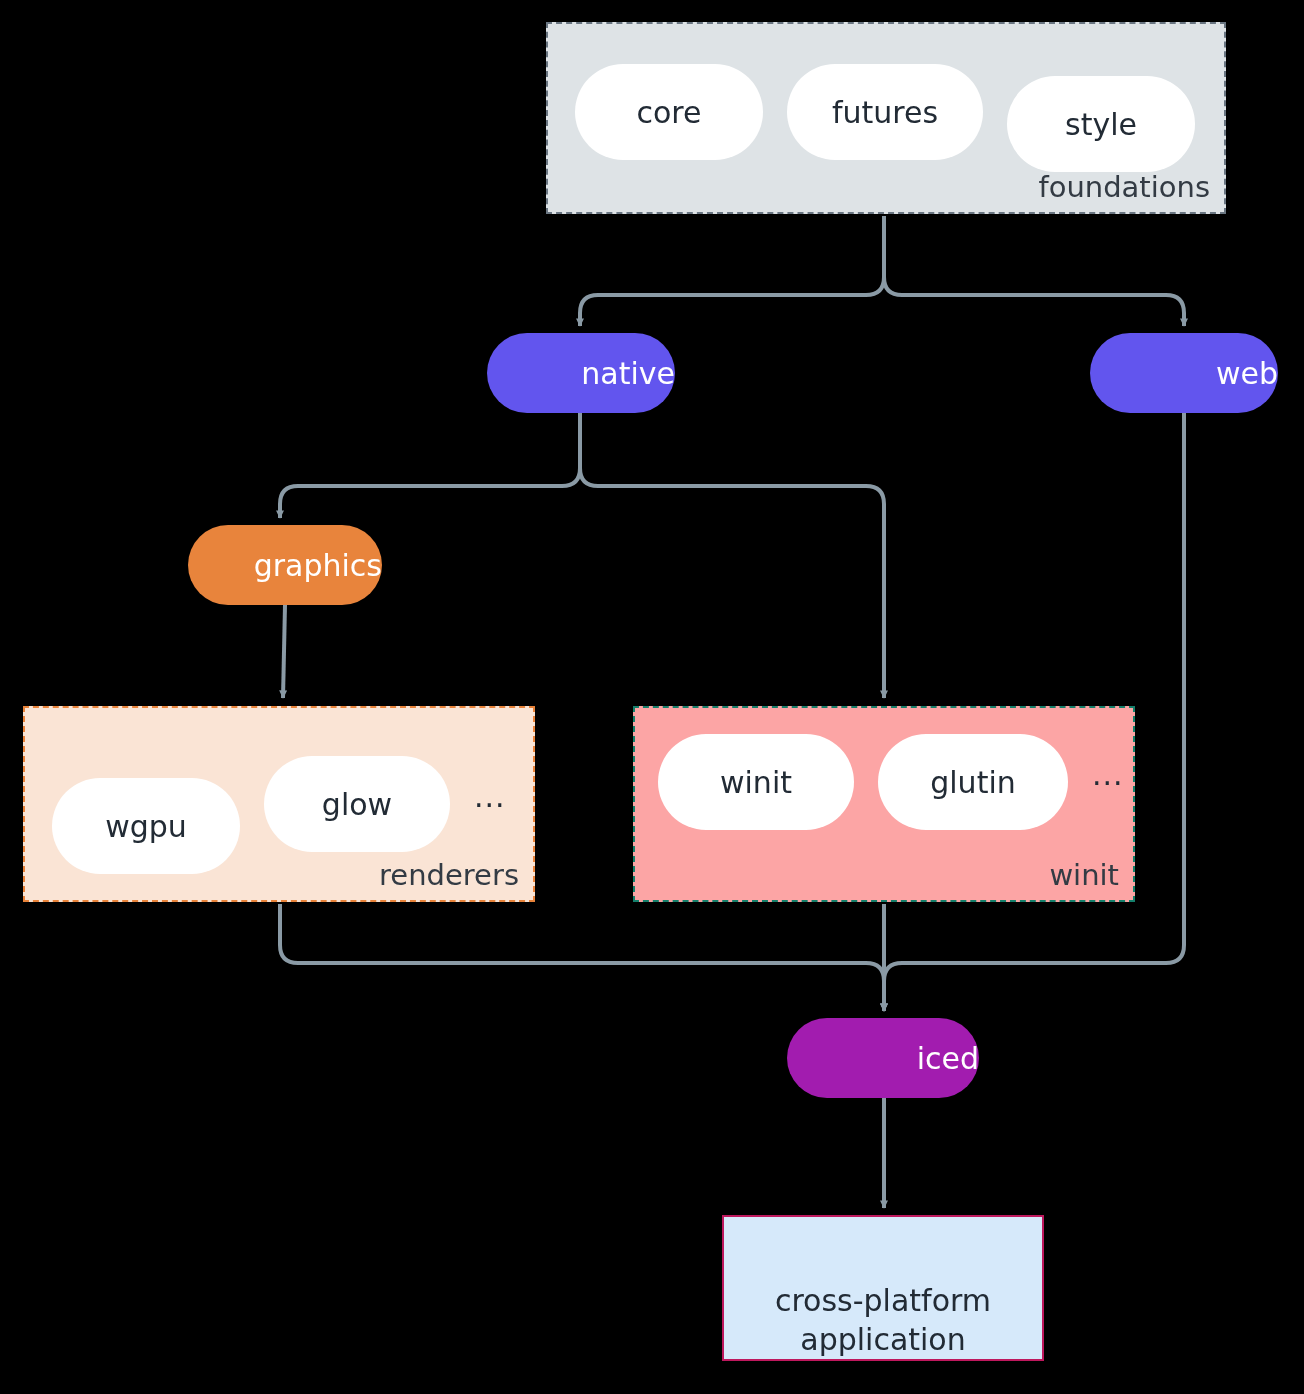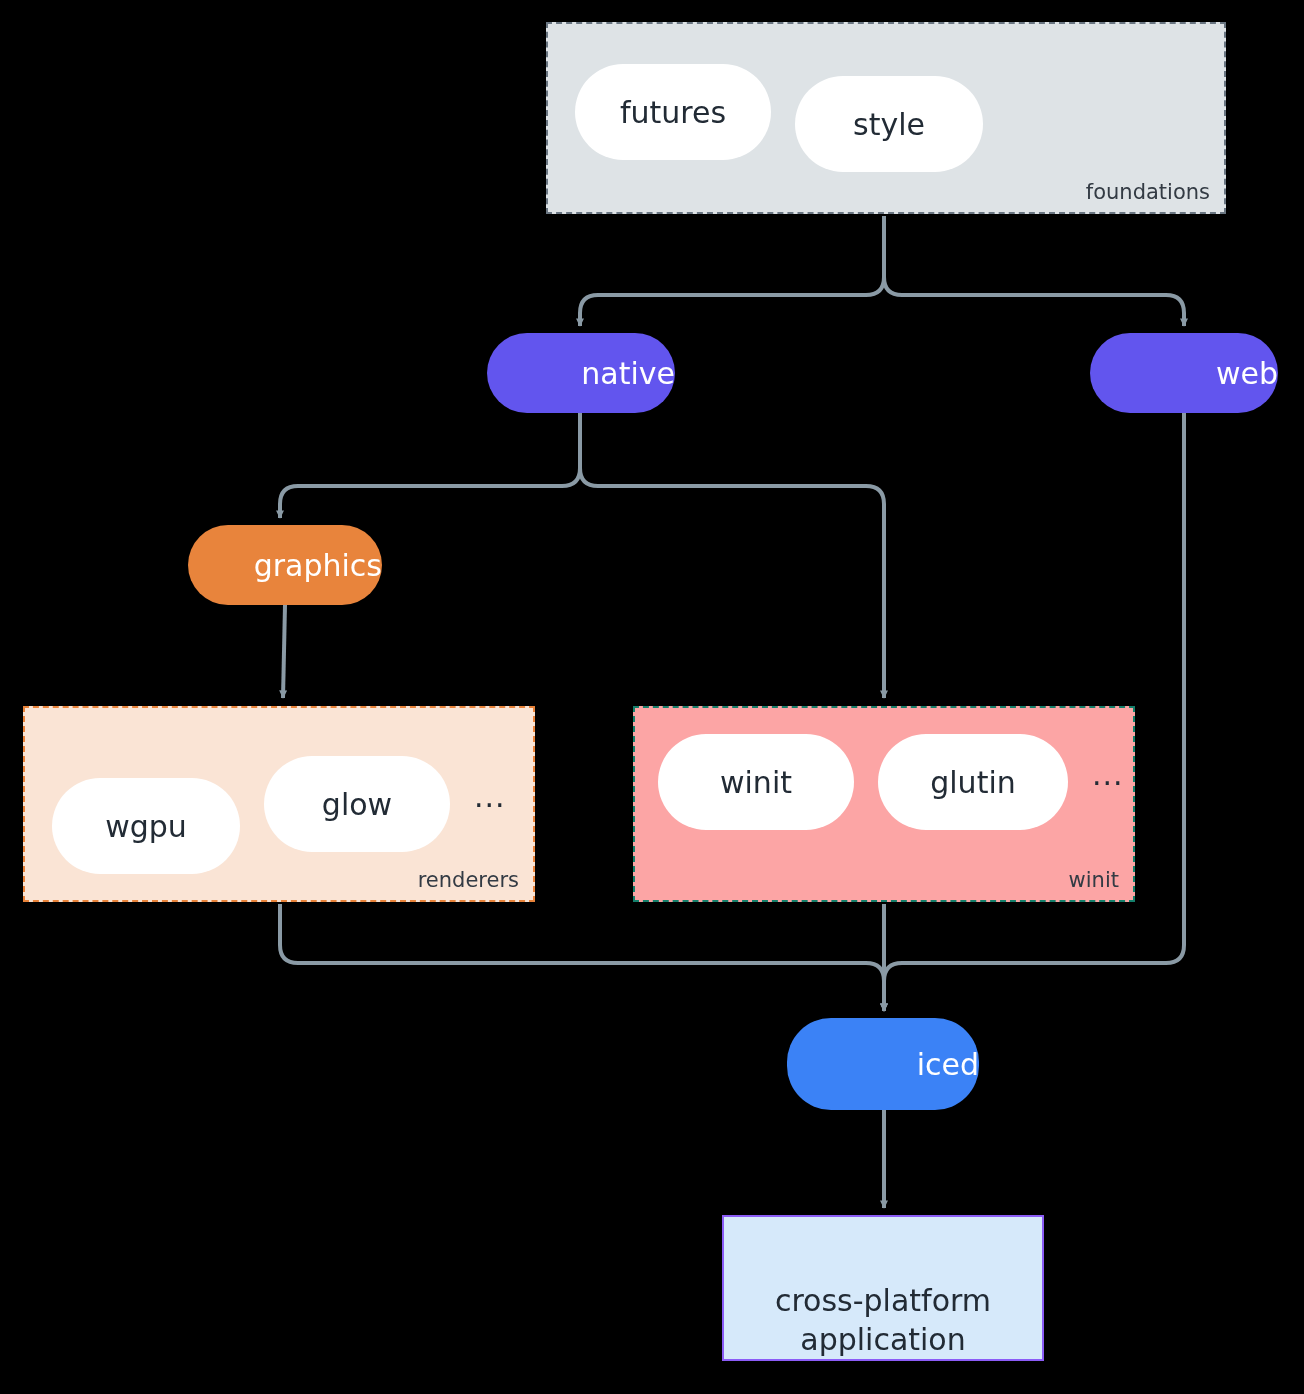--- a/index.html
+++ b/index.html
@@ -26,21 +26,21 @@
 
   
   .cluster {
     position: absolute;
     box-sizing: border-box;
   }
   .cluster-label {
     position: absolute;
     right: 14px;
     bottom: 8px;
-    font-size: 21px;
+    font-size: 29px;
     color: #333B44;
     white-space: nowrap;
   }
   .cluster-items {
     position: absolute;
     left: 0; top: 0;
     display: flex;
     align-items: center;
     gap: 24px;
   }
@@ -135,28 +135,28 @@
     width: 188px; height: 80px;
     background: #6255EE;
   }
   #node-graphics {
     left: 188px; top: 525px;
     width: 194px; height: 80px;
     background: #E8843C;
   }
   #node-iced {
     left: 787px; top: 1018px;
-    width: 192px; height: 92px;
-    background: #3b82f6;
+    width: 192px; height: 80px;
+    background: #a21caf;
   }
   #node-application {
     left: 722px; top: 1215px;
     width: 322px; height: 146px;
     background: #D6E9FA;
-    border: 2px solid #8b5cf6;
+    border: 2px solid #be185d;
     color: #222B35;
     flex-direction: column;
     line-height: 1.30;
     text-align: center;
   }
 </style>
 </head>
 <body>
 
 <div id="stage">
@@ -182,20 +182,23 @@
       <path d="M884,904 L884,1011" marker-end="url(#arrow)"></path>
 
       <path d="M1184,413 L1184,945 Q1184,963 1166,963 L902,963 Q884,963 884,981 L884,1011" marker-end="url(#arrow)"></path>
 
       <path d="M884,1098 L884,1208" marker-end="url(#arrow)"></path>
     </g>
   </svg>
 
   <div class="cluster" id="cluster-foundations">
     <div class="cluster-items">
+      <div class="pill pill-core">
+        <span>core</span>
+      </div>
       <div class="pill pill-futures">
         <span>futures</span>
       </div>
       <div class="pill pill-style">
         <span>style</span>
       </div>
     </div>
     <div class="cluster-label">foundations</div>
   </div>
 

